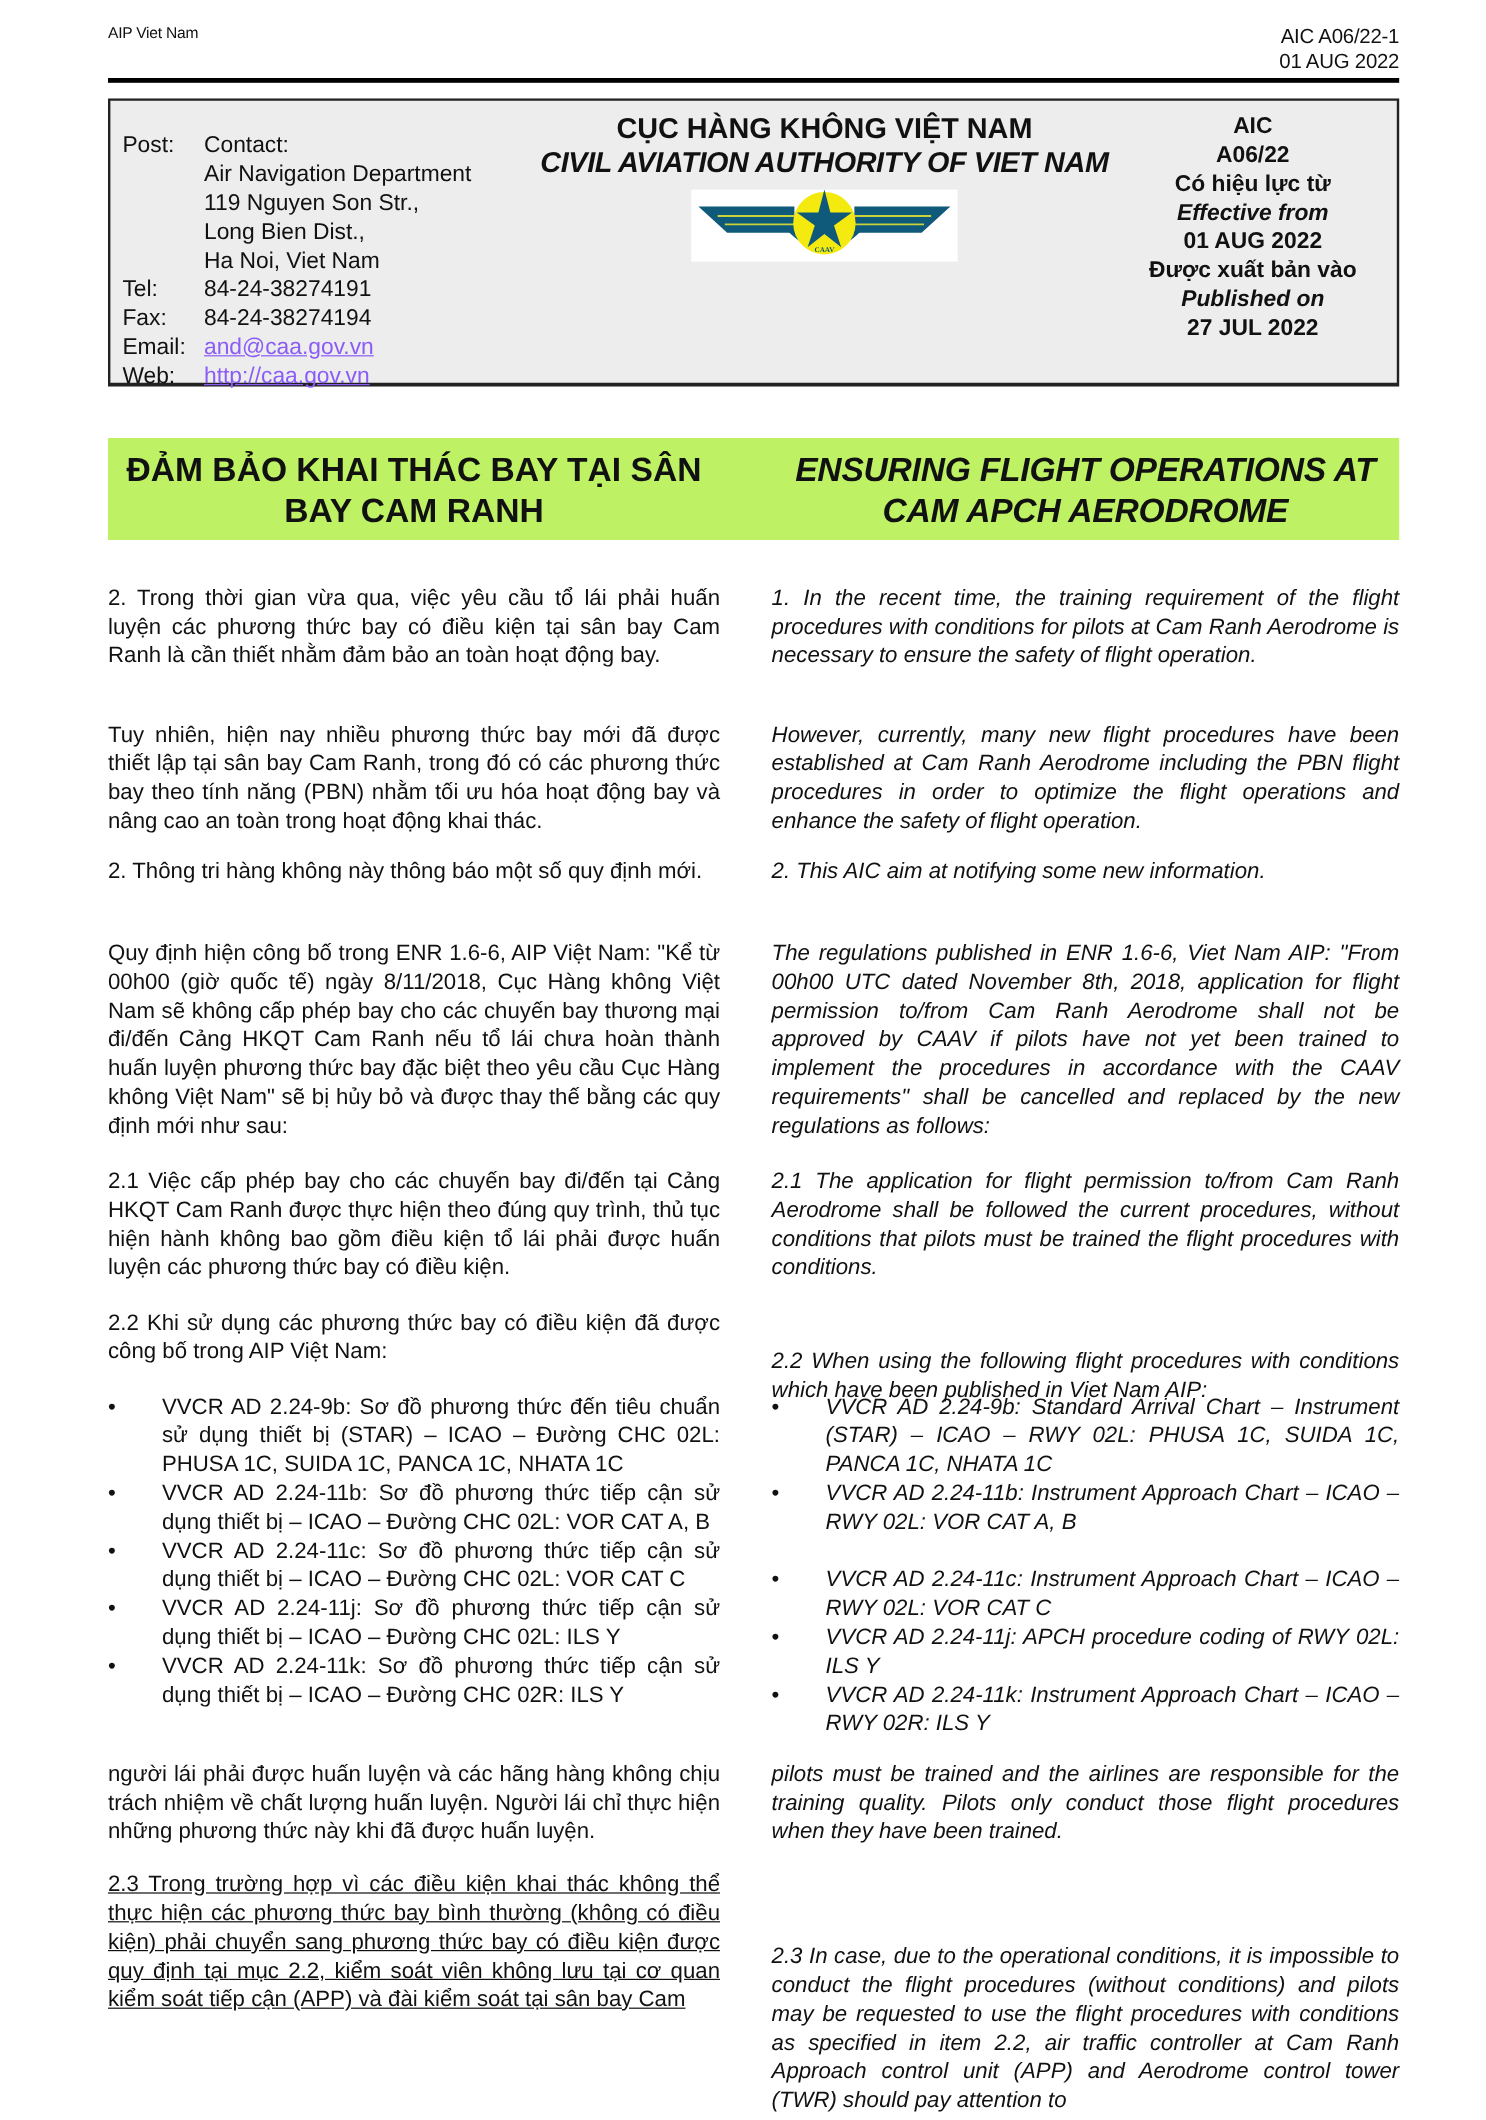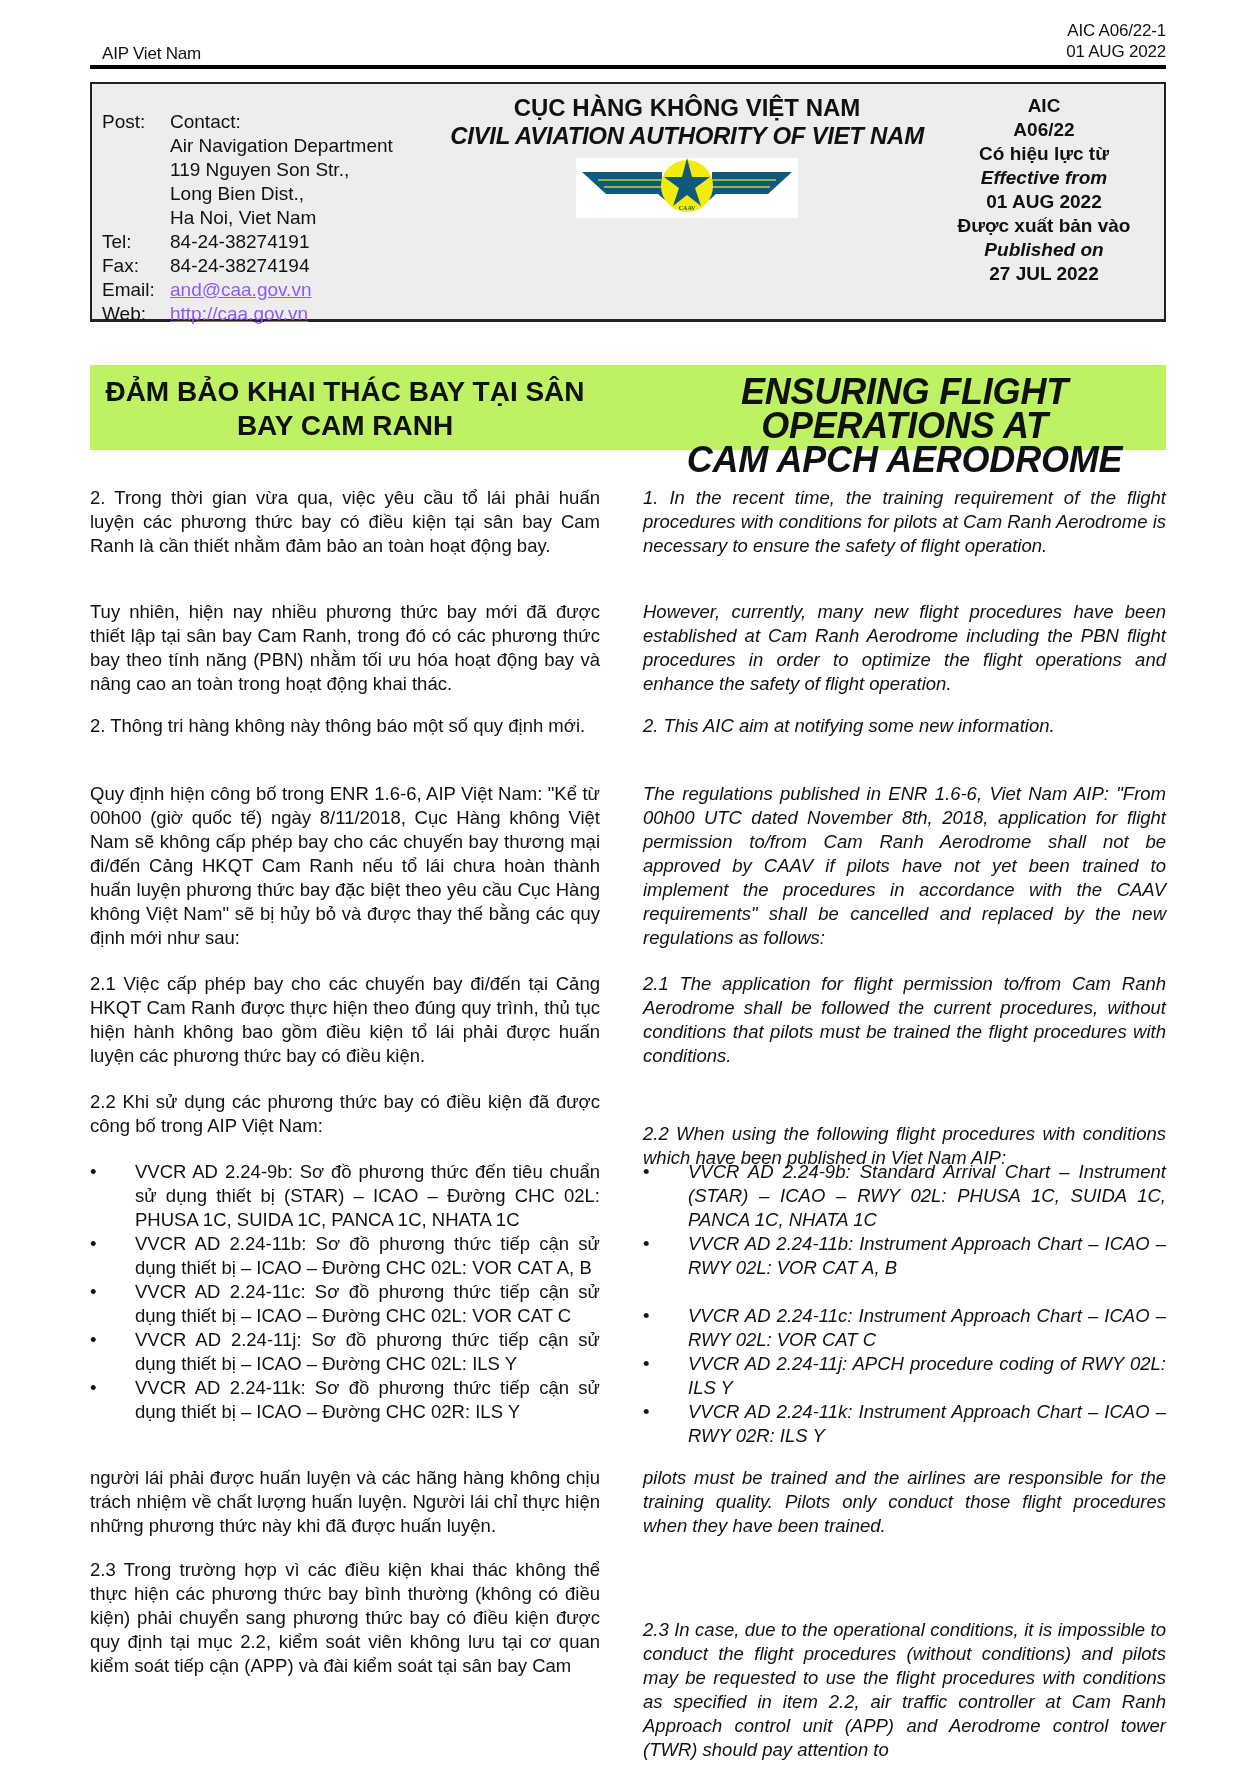--- a/index.html
+++ b/index.html
@@ -1,41 +1,41 @@
 <!DOCTYPE html>
 <html><head>
   <meta charset="utf-8">
   <style>
     * { box-sizing: border-box; margin: 0; padding: 0; }
     html, body { width: 1238px; height: 1767px; background: #ffffff; overflow: hidden; }
     body { font-family: "Liberation Sans", "DejaVu Sans", sans-serif; color: #111111; position: relative; }
 
     .page-header { position: absolute; left: 90px; top: 18px; width: 1076px; height: 50px; }
-    .ph-left { position: absolute; left: 12px; top: 2px; font-size: 17px; letter-spacing: -0.2px; margin-top: 24px; }
+    .ph-left { position: absolute; left: 0; top: 2px; font-size: 13px; letter-spacing: -0.2px; }
     .ph-right { position: absolute; right: 0; top: 2px; font-size: 17px; text-align: right; line-height: 21px; letter-spacing: -0.2px; }
     .header-rule { position: absolute; left: 90px; top: 65px; width: 1076px; height: 4px; background: #000; }
 
     .info-box { position: absolute; left: 90px; top: 82px; width: 1076px; height: 240px; background: #ededed; border: 2px solid #222; border-right-width: 2px; border-bottom-width: 3px; }
     .contact { position: absolute; left: 10px; top: 10px; font-size: 19px; line-height: 24px; margin-top: 16px; }
     .contact-row { display: flex; }
     .contact-label { width: 68px; }
     .contact-value a, .contact-link { color: #8b5cf6; text-decoration: underline; }
 
     .authority { position: absolute; left: 340px; top: 10px; width: 510px; text-align: center; }
     .auth-vn { font-size: 24px; font-weight: bold; line-height: 28px; }
     .auth-en { font-size: 24px; font-weight: bold; font-style: italic; line-height: 28px; letter-spacing: -0.3px; }
     .logo-wrap { margin: 8px auto 0; width: 222px; height: 60px; background: #ffffff; position: relative; }
     .logo-wrap svg { display: block; }
 
     .aic-block { position: absolute; right: 10px; top: 10px; width: 220px; text-align: center; font-size: 19px; font-weight: bold; line-height: 24px; }
     .aic-block .it { font-style: italic; }
 
     .title-band { position: absolute; left: 90px; top: 365px; width: 1076px; height: 85px; background: #bef264; }
     .title-vn { position: absolute; left: 0; top: 10px; width: 510px; text-align: center; font-size: 28px; font-weight: bold; line-height: 34px; }
-    .title-en { position: absolute; left: 553px; top: 10px; width: 523px; text-align: center; font-size: 36px; font-weight: bold; font-style: italic; line-height: 34px; letter-spacing: -0.2px; }
+    .title-en { position: absolute; left: 553px; top: 10px; width: 523px; text-align: center; font-size: 28px; font-weight: bold; font-style: italic; line-height: 34px; letter-spacing: -0.2px; }
 
     .col { position: absolute; top: 486px; font-size: 18.5px; line-height: 24px; }
     .col-vn { left: 90px; width: 510px; }
     .col-en { left: 643px; width: 523px; font-style: italic; }
     .para { position: absolute; left: 0; width: 100%; text-align: justify; }
     .bullets { position: absolute; left: 0; width: 100%; }
     .bullet { position: relative; padding-left: 45px; text-align: justify; }
     .bullet .dot { position: absolute; left: 0; top: 0; font-style: normal; }
   </style>
 </head>
@@ -135,21 +135,21 @@
   <p class="para" style="top:486px;">2.1 Việc cấp phép bay cho các chuyến bay đi/đến tại Cảng HKQT Cam Ranh được thực hiện theo đúng quy trình, thủ tục hiện hành không bao gồm điều kiện tổ lái phải được huấn luyện các phương thức bay có điều kiện.</p>
   <p class="para" style="top:604px;">2.2 Khi sử dụng các phương thức bay có điều kiện đã được công bố trong AIP Việt Nam:</p>
   <div class="bullets" style="top:674px;">
     <div class="bullet"><span class="dot">•</span><span>VVCR AD 2.24-9b: Sơ đồ phương thức đến tiêu chuẩn sử dụng thiết bị (STAR) – ICAO – Đường CHC 02L: PHUSA 1C, SUIDA 1C, PANCA 1C, NHATA 1C</span></div>
     <div class="bullet"><span class="dot">•</span><span>VVCR AD 2.24-11b: Sơ đồ phương thức tiếp cận sử dụng thiết bị – ICAO – Đường CHC 02L: VOR CAT A, B</span></div>
     <div class="bullet"><span class="dot">•</span><span>VVCR AD 2.24-11c: Sơ đồ phương thức tiếp cận sử dụng thiết bị – ICAO – Đường CHC 02L: VOR CAT C</span></div>
     <div class="bullet"><span class="dot">•</span><span>VVCR AD 2.24-11j: Sơ đồ phương thức tiếp cận sử dụng thiết bị – ICAO – Đường CHC 02L: ILS Y</span></div>
     <div class="bullet"><span class="dot">•</span><span>VVCR AD 2.24-11k: Sơ đồ phương thức tiếp cận sử dụng thiết bị – ICAO – Đường CHC 02R: ILS Y</span></div>
   </div>
   <p class="para" style="top:980px;">người lái phải được huấn luyện và các hãng hàng không chịu trách nhiệm về chất lượng huấn luyện. Người lái chỉ thực hiện những phương thức này khi đã được huấn luyện.</p>
-  <p class="para" style="top:1072px;">2.3 Trong trường hợp vì các điều kiện khai thác không thể thực hiện các phương thức bay bình thường (không có điều kiện) phải chuyển sang phương thức bay có điều kiện được quy định tại mục 2.2, kiểm soát viên không lưu tại cơ quan kiểm soát tiếp cận (APP) và đài kiểm soát tại sân bay Cam</p>
+  <p class="para" style="top:1072px;text-decoration:underline;">2.3 Trong trường hợp vì các điều kiện khai thác không thể thực hiện các phương thức bay bình thường (không có điều kiện) phải chuyển sang phương thức bay có điều kiện được quy định tại mục 2.2, kiểm soát viên không lưu tại cơ quan kiểm soát tiếp cận (APP) và đài kiểm soát tại sân bay Cam</p>
 </div>
 
 <div class="col col-en">
   <p class="para" style="top:0px;">1. In the recent time, the training requirement of the flight procedures with conditions for pilots at Cam Ranh Aerodrome is necessary to ensure the safety of flight operation.</p>
   <p class="para" style="top:114px;">However, currently, many new flight procedures have been established at Cam Ranh Aerodrome including the PBN flight procedures in order to optimize the flight operations and enhance the safety of flight operation.</p>
   <p class="para" style="top:228px;">2. This AIC aim at notifying some new information.</p>
   <p class="para" style="top:296px;">The regulations published in ENR 1.6-6, Viet Nam AIP: "From 00h00 UTC dated November 8th, 2018, application for flight permission to/from Cam Ranh Aerodrome shall not be approved by CAAV if pilots have not yet been trained to implement the procedures in accordance with the CAAV requirements" shall be cancelled and replaced by the new regulations as follows:</p>
   <p class="para" style="top:486px;">2.1 The application for flight permission to/from Cam Ranh Aerodrome shall be followed the current procedures, without conditions that pilots must be trained the flight procedures with conditions.</p>
   <p class="para" style="top:604px;margin-top:32px;">2.2 When using the following flight procedures with conditions which have been published in Viet Nam AIP:</p>
   <div class="bullets" style="top:674px;">

